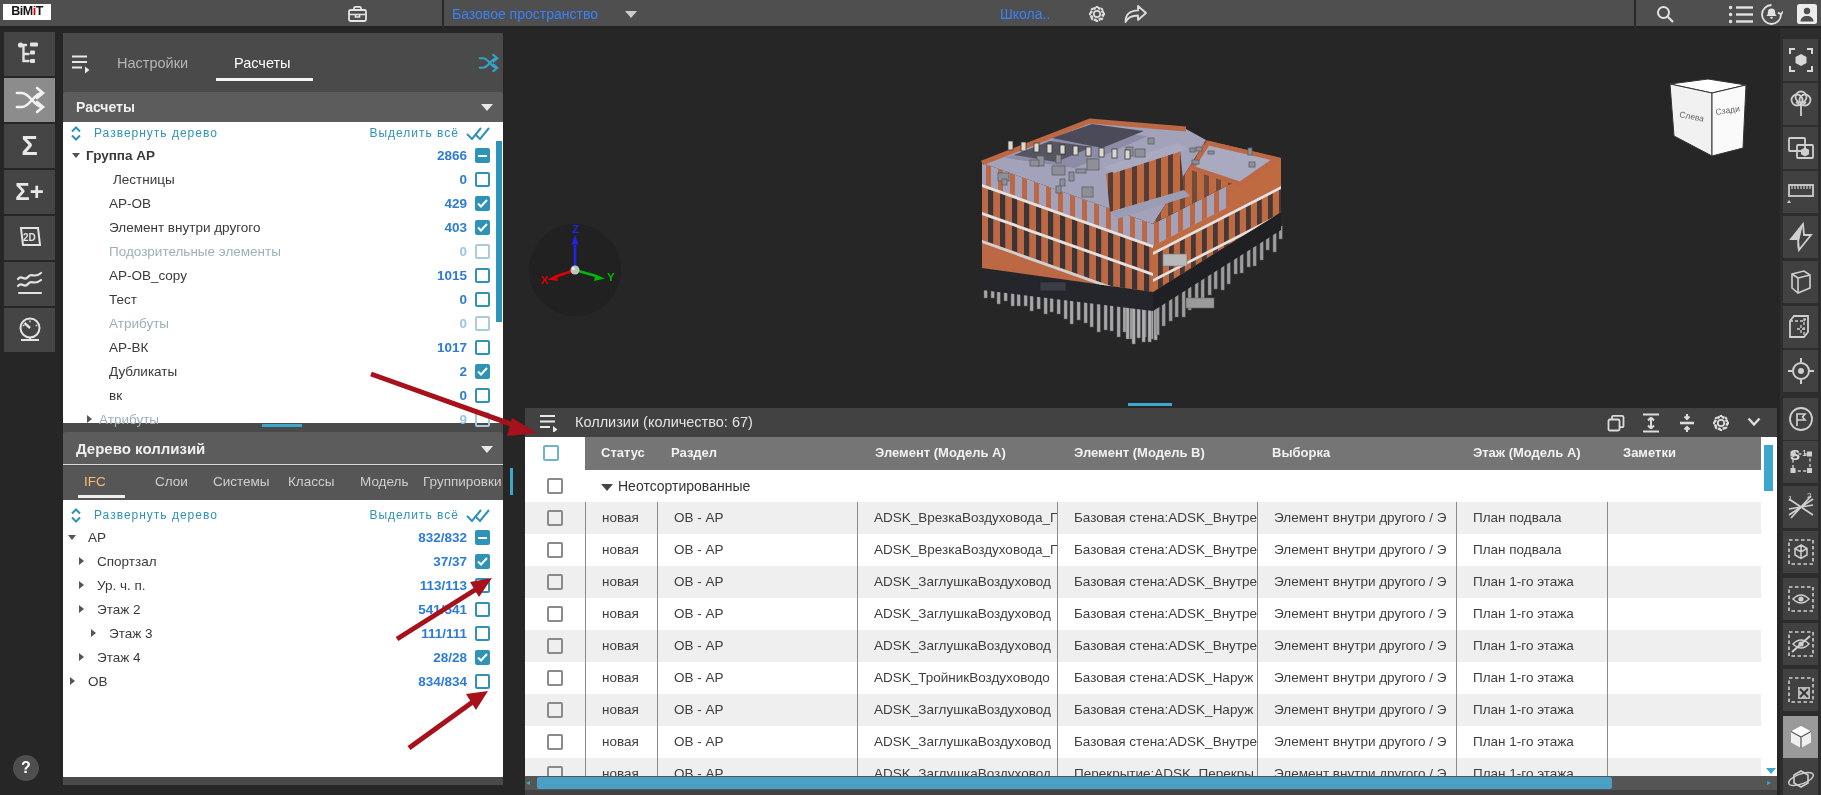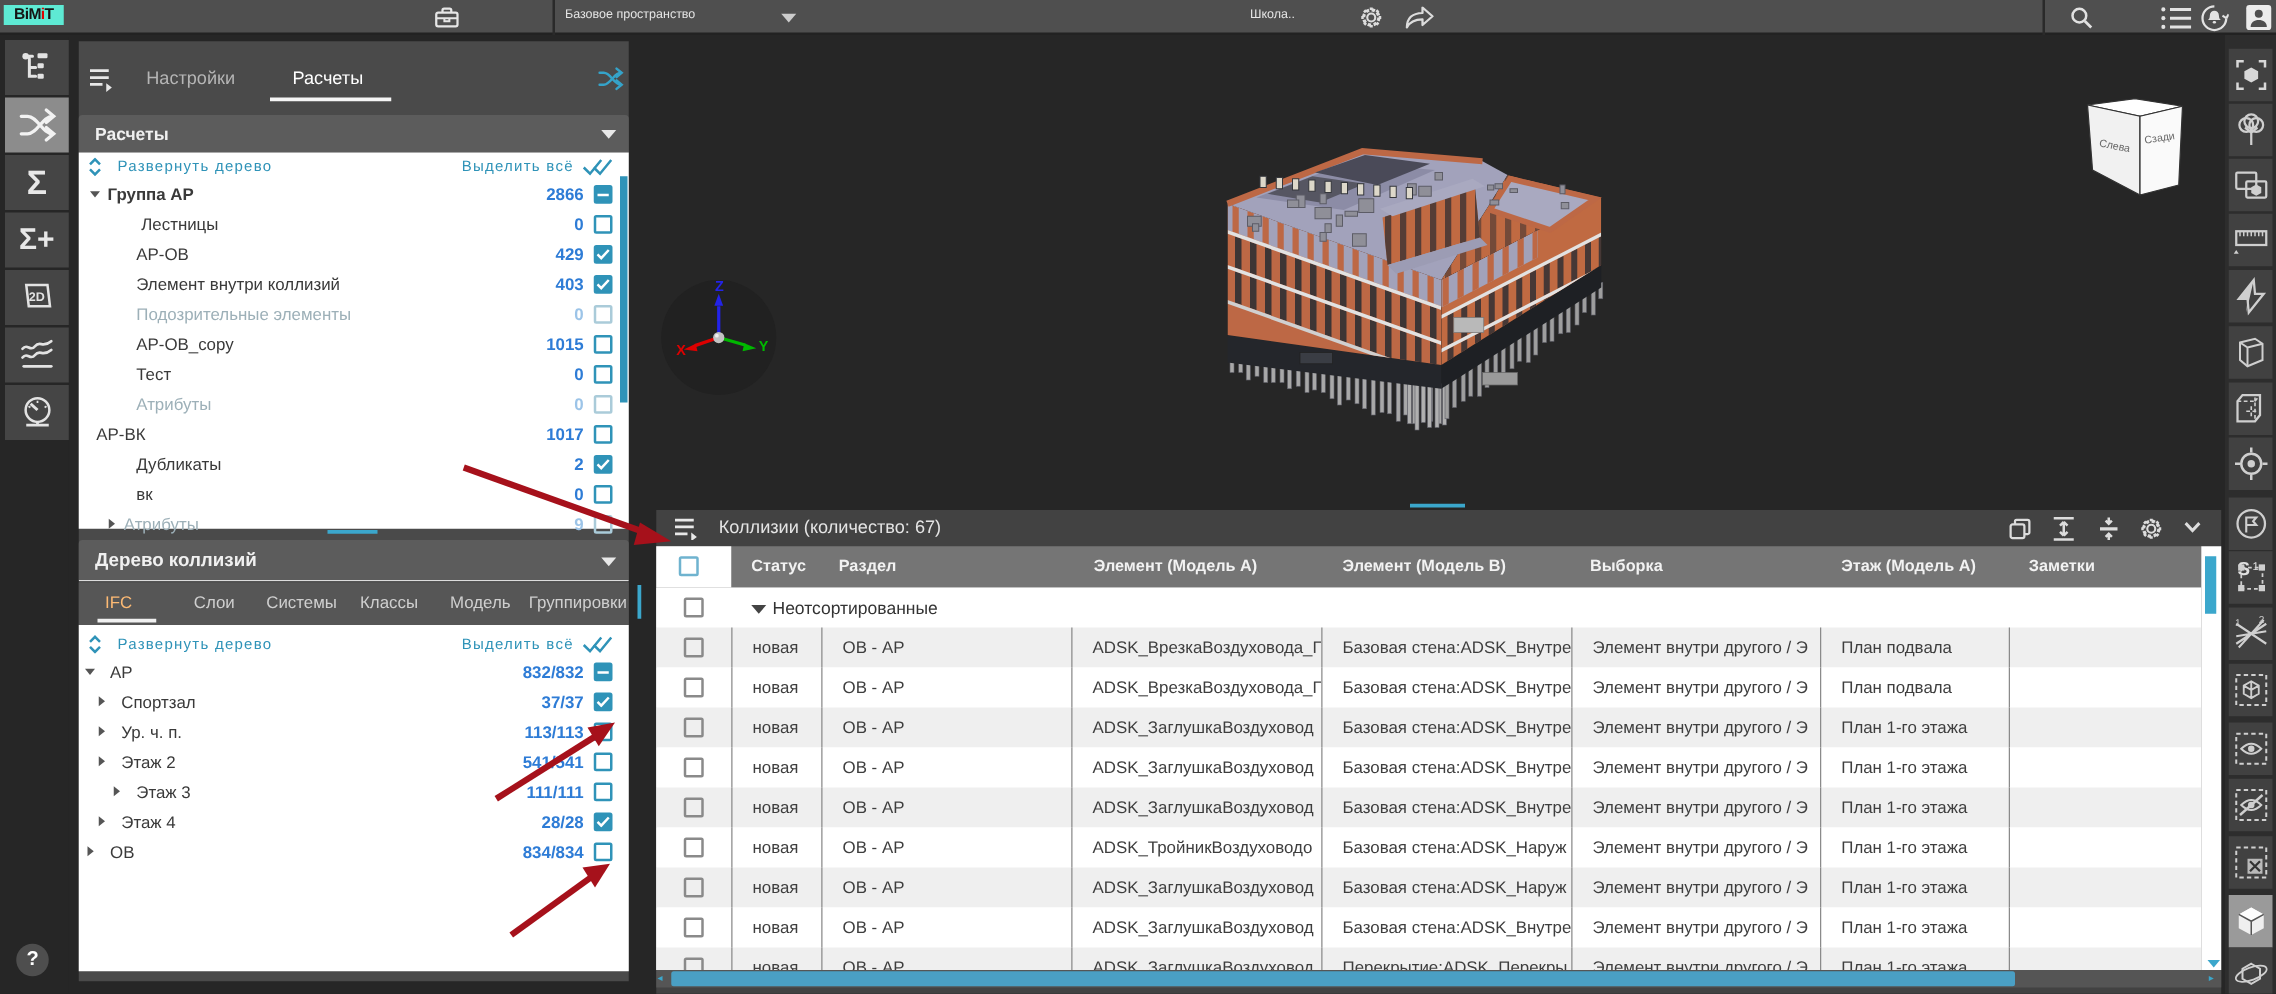--- a/index.html
+++ b/index.html
@@ -1,24 +1,24 @@
 <!DOCTYPE html>
 <html><head><meta charset="utf-8"><style>
 * { margin:0; padding:0; box-sizing:border-box; }
 html,body { width:1821px; height:795px; overflow:hidden; background:#262626;
   font-family:"Liberation Sans", sans-serif; position:relative; }
 .abs { position:absolute; }
 
 
 #topbar { left:0; top:0; width:1821px; height:28px; background:#4f4f4f; border-bottom:2px solid #222; }
-#logo { left:3px; top:4px; width:48px; height:16px; background:#5eead4; color:#151515; font-weight:bold;
+#logo { left:3px; top:4px; width:48px; height:16px; background:#ffffff; color:#151515; font-weight:bold;
   font-size:12.5px; text-align:center; line-height:15px; letter-spacing:-0.5px; }
 #logo i { color:#e00000; font-style:normal; }
 .tbdiv { top:0; width:2px; height:28px; background:#2a2a2a; }
-.tbtext { color:#e5e5e5; font-size:10px; top:6px; }
+.tbtext { color:#3b82f6; font-size:14px; top:6px; }
 
 
 #lsb { left:0; top:30px; width:55px; height:765px; background:#262626; }
 .lsbtn { position:absolute; left:4px; width:51px; height:44px; background:#454545;
   display:flex; align-items:center; justify-content:center; color:#e0e0e0; }
 
 
 #pframe { left:63px; top:33px; width:440px; height:752px; background:#4a4a4a; }
 .secbar { position:absolute; left:0; width:440px; height:30px; background:#5c5c5c; border-radius:3px 3px 0 0; }
 .secbar .stitle { position:absolute; left:13px; top:7px; color:#f0f0f0; font-weight:bold; font-size:14px; }
@@ -217,21 +217,21 @@
         <span class="tlabel" style="color:#3a3a3a;font-weight:normal">АР-ОВ</span>
         <span class="tcount" style="color:#2e7cd6">429</span>
         <span class="cb" style="background:#2f93b8;border-color:#2f93b8">
           <svg width="11" height="9" viewBox="0 0 11 9">
             <path d="M1 4.5 L4 7.5 L10 1" stroke="#fff" stroke-width="2" fill="none"></path>
           </svg>
         </span>
       </div>
       <div class="trow" style="padding-left:32px">
         <span class="car"></span>
-        <span class="tlabel" style="color:#3a3a3a;font-weight:normal">Элемент внутри коллизий</span>
+        <span class="tlabel" style="color:#3a3a3a;font-weight:normal">Элемент внутри другого</span>
         <span class="tcount" style="color:#2e7cd6">403</span>
         <span class="cb" style="background:#2f93b8;border-color:#2f93b8">
           <svg width="11" height="9" viewBox="0 0 11 9">
             <path d="M1 4.5 L4 7.5 L10 1" stroke="#fff" stroke-width="2" fill="none"></path>
           </svg>
         </span>
       </div>
       <div class="trow" style="padding-left:32px">
         <span class="car"></span>
         <span class="tlabel" style="color:#9db0b8;font-weight:normal">Подозрительные элементы</span>
@@ -249,21 +249,21 @@
         <span class="tlabel" style="color:#3a3a3a;font-weight:normal">Тест</span>
         <span class="tcount" style="color:#2e7cd6">0</span>
         <span class="cb" style="border-color:#2f93b8"></span>
       </div>
       <div class="trow" style="padding-left:32px">
         <span class="car"></span>
         <span class="tlabel" style="color:#9db0b8;font-weight:normal">Атрибуты</span>
         <span class="tcount" style="color:#9cc4e8">0</span>
         <span class="cb" style="border-color:#aacbd9"></span>
       </div>
-      <div class="trow" style="">
+      <div class="trow" style="padding-left:32px">
         <span class="car"></span>
         <span class="tlabel" style="color:#3a3a3a;font-weight:normal">АР-ВК</span>
         <span class="tcount" style="color:#2e7cd6">1017</span>
         <span class="cb" style="border-color:#2f93b8"></span>
       </div>
       <div class="trow" style="padding-left:32px">
         <span class="car"></span>
         <span class="tlabel" style="color:#3a3a3a;font-weight:normal">Дубликаты</span>
         <span class="tcount" style="color:#2e7cd6">2</span>
         <span class="cb" style="background:#2f93b8;border-color:#2f93b8">

